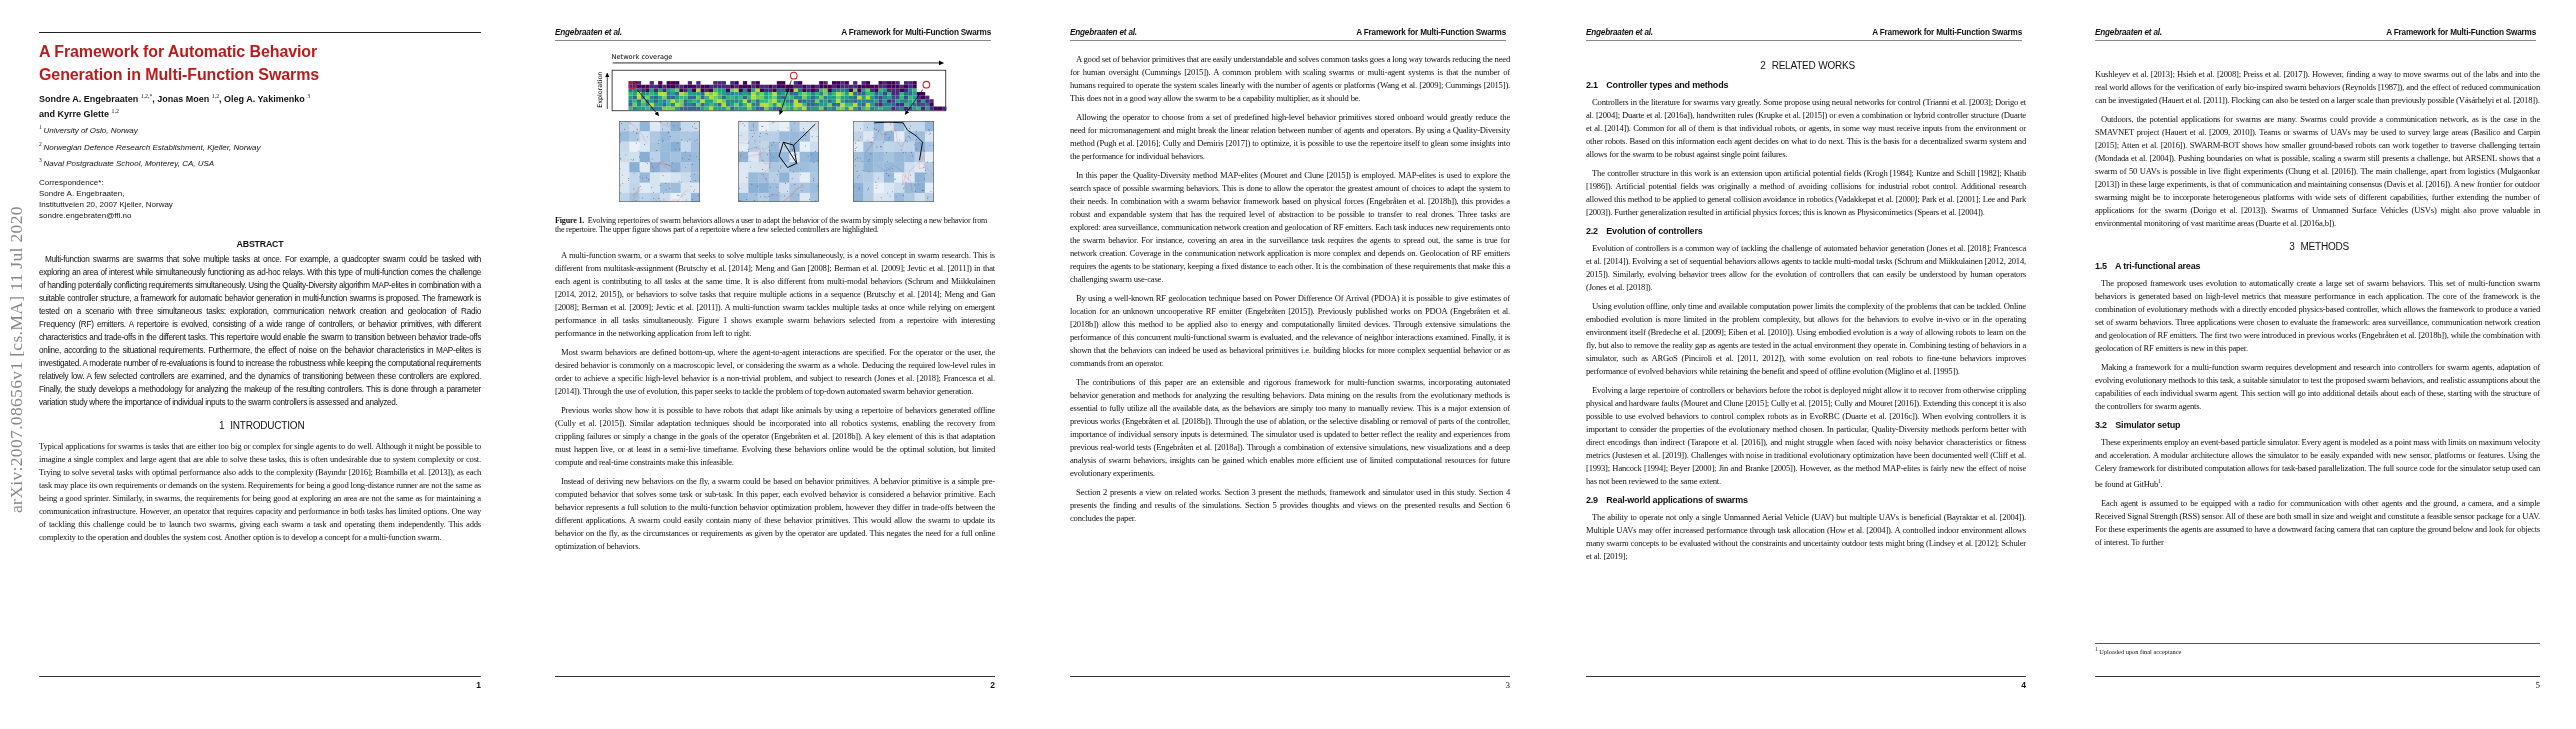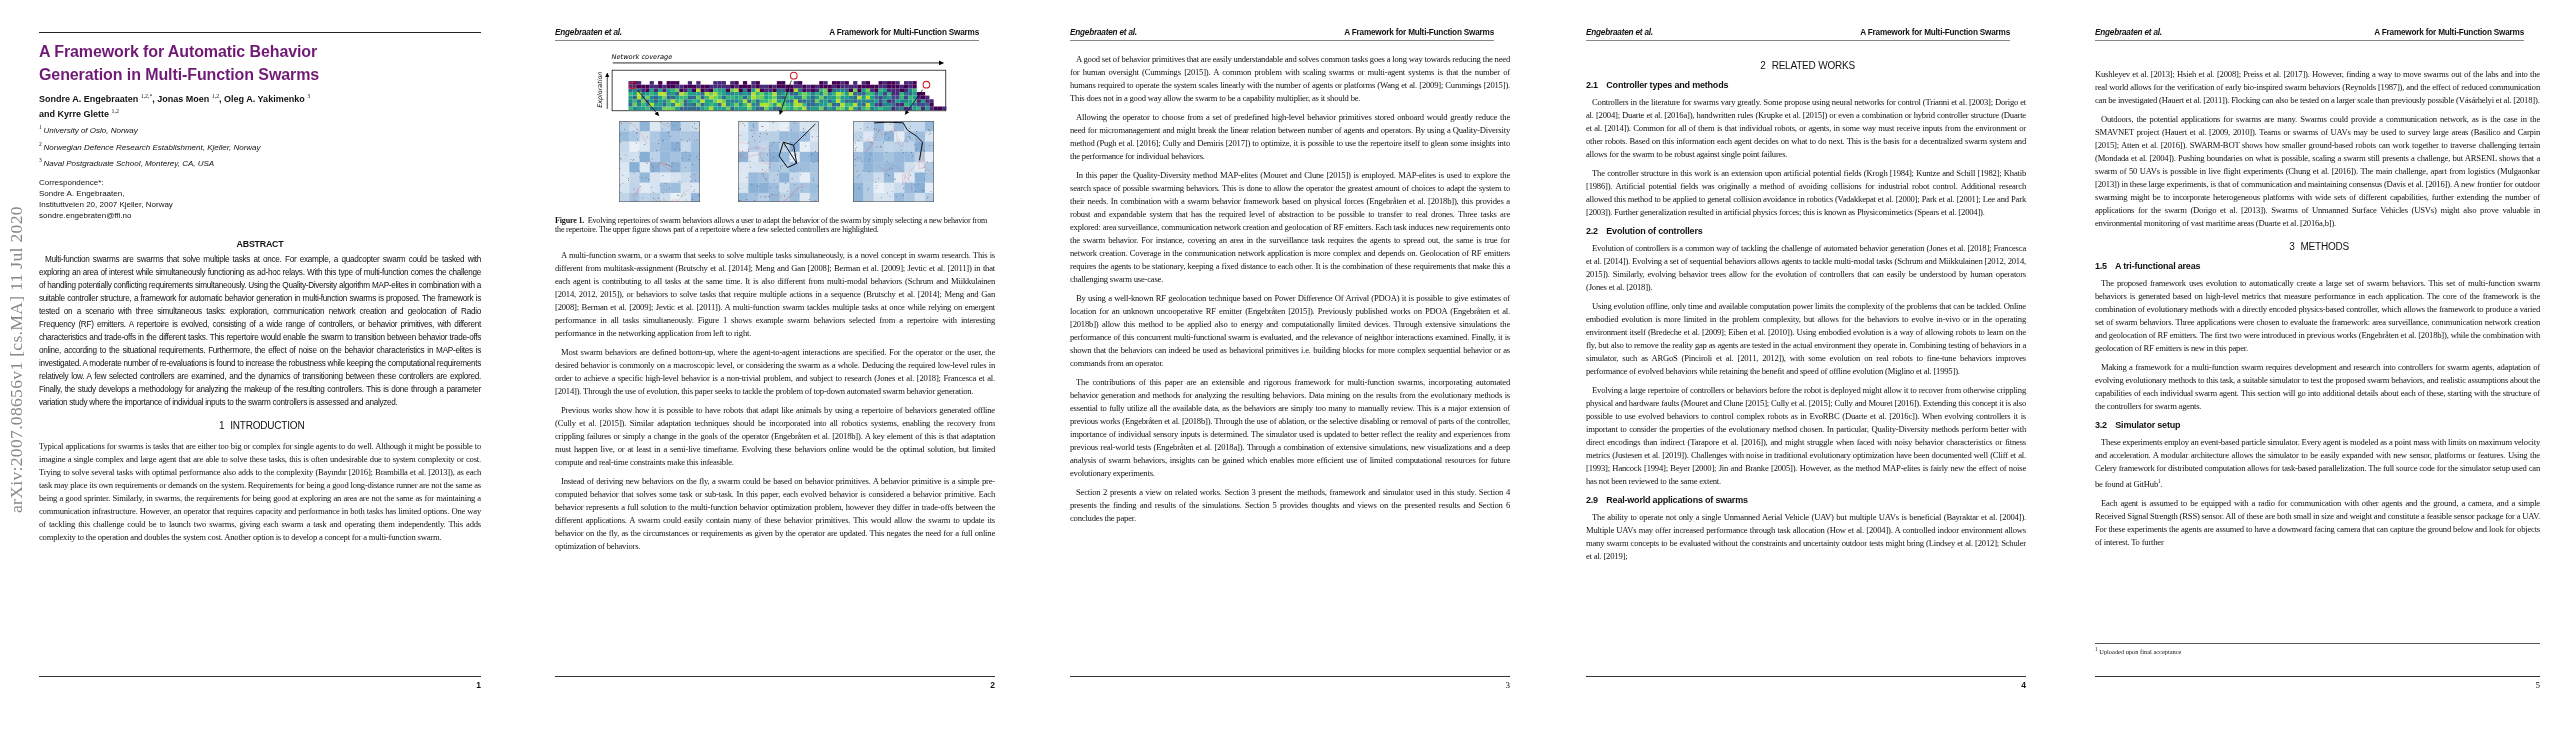--- a/index.html
+++ b/index.html
@@ -1,44 +1,44 @@
 <!DOCTYPE html>
 <html style="font-size:9.7px"><head>
 <meta charset="utf-8">
 <style>
   html,body{margin:0;padding:0;background:#fff;}
   body{width:2576px;height:729px;position:relative;overflow:hidden;font-family:"Liberation Serif",serif;color:#111;}
   .page{position:absolute;top:0;width:515px;height:729px;background:#fff;}
   .p1{left:0}.p2{left:515px}.p3{left:1030px}.p4{left:1546px}.p5{left:2061px}
   .content{position:absolute;left:40px;right:35px;top:0;}
   .p1 .content{left:39px;right:34px;}
-  .hdr{position:absolute;top:27px;left:0;right:16px;height:13.4px;border-bottom:1.2px solid #888;font-family:"Liberation Sans",sans-serif;font-weight:bold;font-size:8.2px;}
+  .hdr{position:absolute;top:27px;left:0;right:4px;height:13.4px;border-bottom:1.2px solid #888;font-family:"Liberation Sans",sans-serif;font-weight:bold;font-size:8.2px;}
   .hdr .l{position:absolute;left:0;top:1.2px;font-style:italic;letter-spacing:-0.2px;}
   .hdr .r{position:absolute;right:0;top:1.2px;letter-spacing:-0.2px;}
   .body{position:absolute;left:0;right:0;}
   p{margin:0 0 6px 0;font-size:8.6px;line-height:13px;text-align:justify;text-indent:6px;letter-spacing:-0.2px;}
   p.noind{text-indent:0}
-  h1.title{font-family:"Liberation Sans",sans-serif;font-size:16px;line-height:22.5px;margin:0;font-weight:bold;color:#701a75;letter-spacing:-0.1px;}
+  h1.title{font-family:"Liberation Sans",sans-serif;font-size:16px;line-height:22.5px;margin:0;font-weight:bold;color:#b91c1c;letter-spacing:-0.1px;}
   .authors{font-family:"Liberation Sans",sans-serif;font-weight:bold;font-size:9px;line-height:12.8px;margin-top:3.6px;}
   .authors sup{font-family:"Liberation Serif",serif;font-weight:normal;font-size:5.8px;}
   .aff{font-family:"Liberation Sans",sans-serif;font-style:italic;font-size:8px;line-height:12.8px;}
   .aff sup{font-style:normal;font-family:"Liberation Serif",serif;font-size:5.5px;margin-right:1.8px;}
   .corr{font-family:"Liberation Sans",sans-serif;font-size:8px;line-height:11px;margin-top:6px;}
   h2{font-family:"Liberation Sans",sans-serif;font-size:10px;font-weight:normal;margin:11px 0 8.5px 0;letter-spacing:-0.2px;text-align:center;}
   h2 .num{display:inline-block;width:12px;}
   h3{font-family:"Liberation Sans",sans-serif;font-size:9px;font-weight:bold;margin:7.3px 0 6px 0;letter-spacing:-0.2px;}
   h3 .num{display:inline-block;width:18px;}
   h2.abs{font-weight:bold;font-size:8.8px;margin:18px 0 4.9px 0;}
   .abstract p{font-family:"Liberation Sans",sans-serif;font-size:8.2px;line-height:13px;letter-spacing:-0.3px;}
   .topline{position:absolute;top:32px;left:0;right:0;border-top:1.2px solid #222;}
   .foot{position:absolute;top:676px;left:0;right:0;border-top:0.9px solid #333;}
   .pnum{position:absolute;top:680px;right:0;font-size:9px;}
   .pnum.sans{font-family:"Liberation Sans",sans-serif;font-weight:bold;font-size:8.5px;}
   .arxiv{position:absolute;left:6px;top:513px;transform-origin:left top;transform:rotate(-90deg);font-family:"Liberation Serif",serif;font-size:17.6px;color:#888;white-space:nowrap;letter-spacing:0.3px;}
-  .fig{position:absolute;left:0;right:0;top:49px;height:164px;font-style:italic;}
+  .fig{position:absolute;left:0;right:0;top:49px;height:164px;}
   .caption{font-size:8.1px;line-height:9.4px;letter-spacing:-0.2px;text-align:left;}
   .caption b{font-weight:bold;margin-top:16px;}
   .footnote{font-size:6.4px;}
   .footnote-rule{position:absolute;left:0;right:0;border-top:0.9px solid #555;}
 </style>
 </head>
 <body>
 
 <div class="page p1">
   <div class="arxiv">arXiv:2007.08656v1  [cs.MA]  11 Jul 2020</div>

